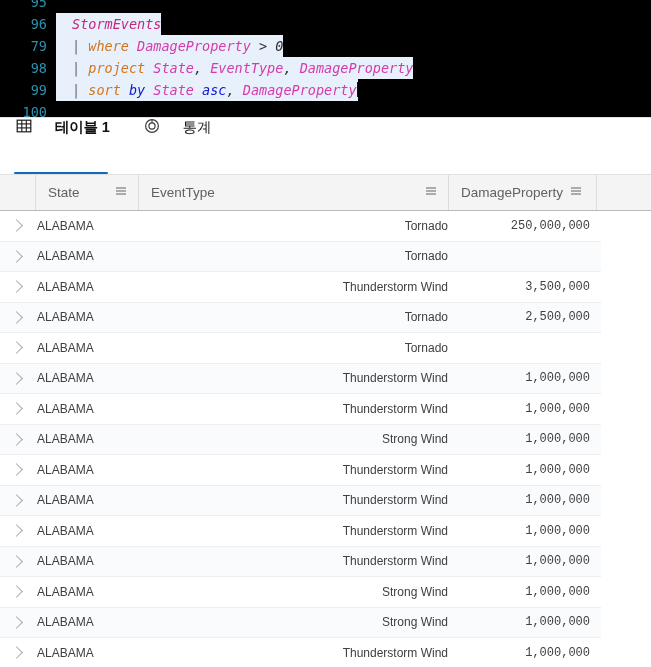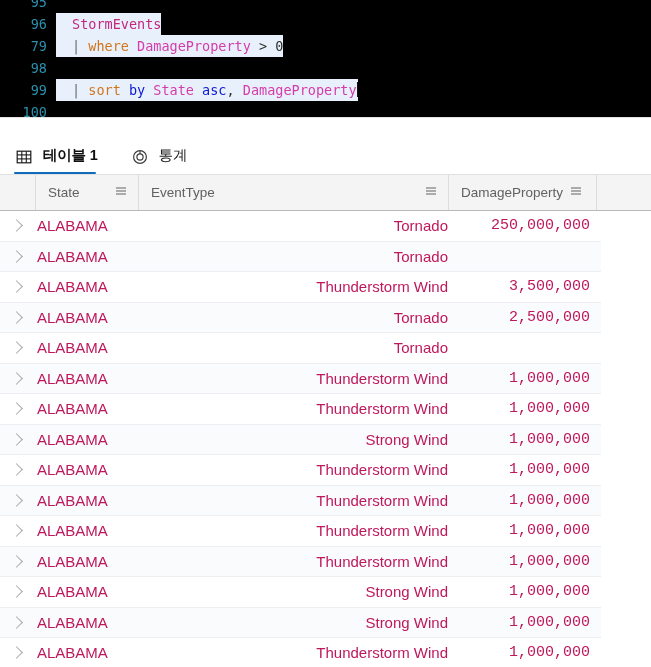--- a/index.html
+++ b/index.html
@@ -60,20 +60,21 @@
   .code-text {
     position: relative;
     padding-left: 16px;
     height: 22px;
     line-height: 22px;
     display: inline-block;
   }
 
   .code-text.sel {
     background: #e8f1fb;
+    font-style: italic;
   }
 
   
   .tk-table    { color: #c4267f; }
   .tk-pipe     { color: #6b6b6b; }
   .tk-op       { color: #d1761c; }
   .tk-kw       { color: #0c18d6; }
   .tk-col      { color: #d63bab; }
   .tk-punct    { color: #2f2f2f; }
   .tk-num      { color: #2f2f2f; }
@@ -95,22 +96,22 @@
     display: flex;
     align-items: flex-end;
     padding-left: 14px;
     background: #ffffff;
     border-bottom: 1px solid #e1e1e1;
     flex: 0 0 auto;
   }
 
   .tab {
     display: flex;
-    align-items: flex-end;
-    gap: 11px;
+    align-items: flex-start;
+    gap: 23px;
     padding: 0 6px 9px 2px;
     margin-right: 26px;
     cursor: pointer;
     position: relative;
     height: 100%;
     justify-content: flex-end;
   }
 
   .tab .tab-label {
     font-size: 14.5px;
@@ -228,42 +229,42 @@
   .row .chev {
     width: 9px;
     height: 9px;
     border-right: 1.4px solid #a9a9a9;
     border-top: 1.4px solid #a9a9a9;
     transform: rotate(45deg);
     margin-left: -2px;
   }
 
   .cell {
-    font-size: 15px;
-    color: #be185d;
+    font-size: 12px;
+    color: #404040;
     white-space: nowrap;
     overflow: hidden;
     padding-left: 0;
   }
 
   .cell.c-state  { width: 103px; padding-left: 2px; }
   .cell.c-event  { width: 310px; padding-left: 3px; text-align: right; }
   .cell.c-damage { width: 148px; text-align: right; padding-right: 6px; font-family: Liberation Mono, monospace; }
 </style>
 </head>
 <body>
 
 <div id="app">
 
   <div class="editor">
     <div class="editor-inner" id="editor-lines">
         <div class="code-line"><div class="gutter">95</div><div class="code-text"></div></div>
         <div class="code-line"><div class="gutter">96</div><div class="code-text sel"><span class="tk-table">StormEvents</span></div></div>
         <div class="code-line"><div class="gutter">79</div><div class="code-text sel"><span class="tk-pipe">| </span><span class="tk-op">where</span><span class="tk-punct"> </span><span class="tk-col">DamageProperty</span><span class="tk-punct"> </span><span class="tk-oper">&gt;</span><span class="tk-punct"> </span><span class="tk-num">0</span></div></div>
-        <div class="code-line"><div class="gutter">98</div></div>
+        <div class="code-line"><div class="gutter">98</div><div class="code-text sel"><span class="tk-pipe">| </span><span class="tk-op">project</span><span class="tk-punct"> </span><span class="tk-col">State</span><span class="tk-punct">, </span><span class="tk-col">EventType</span><span class="tk-punct">, </span><span class="tk-col">DamageProperty</span></div></div>
         <div class="code-line"><div class="gutter">99</div><div class="code-text sel"><span class="tk-pipe">| </span><span class="tk-op">sort</span><span class="tk-punct"> </span><span class="tk-kw">by</span><span class="tk-punct"> </span><span class="tk-col">State</span><span class="tk-punct"> </span><span class="tk-kw">asc</span><span class="tk-punct">, </span><span class="tk-col">DamageProperty</span><span class="caret"></span></div></div>
         <div class="code-line"><div class="gutter">100</div><div class="code-text"></div></div>
       </div>
   </div>
 
   <div class="tabbar">
 
     <div class="tab active">
       <span class="tab-icon-wrap">
         <svg class="tab-icon" viewBox="0 0 16 16" aria-hidden="true">

